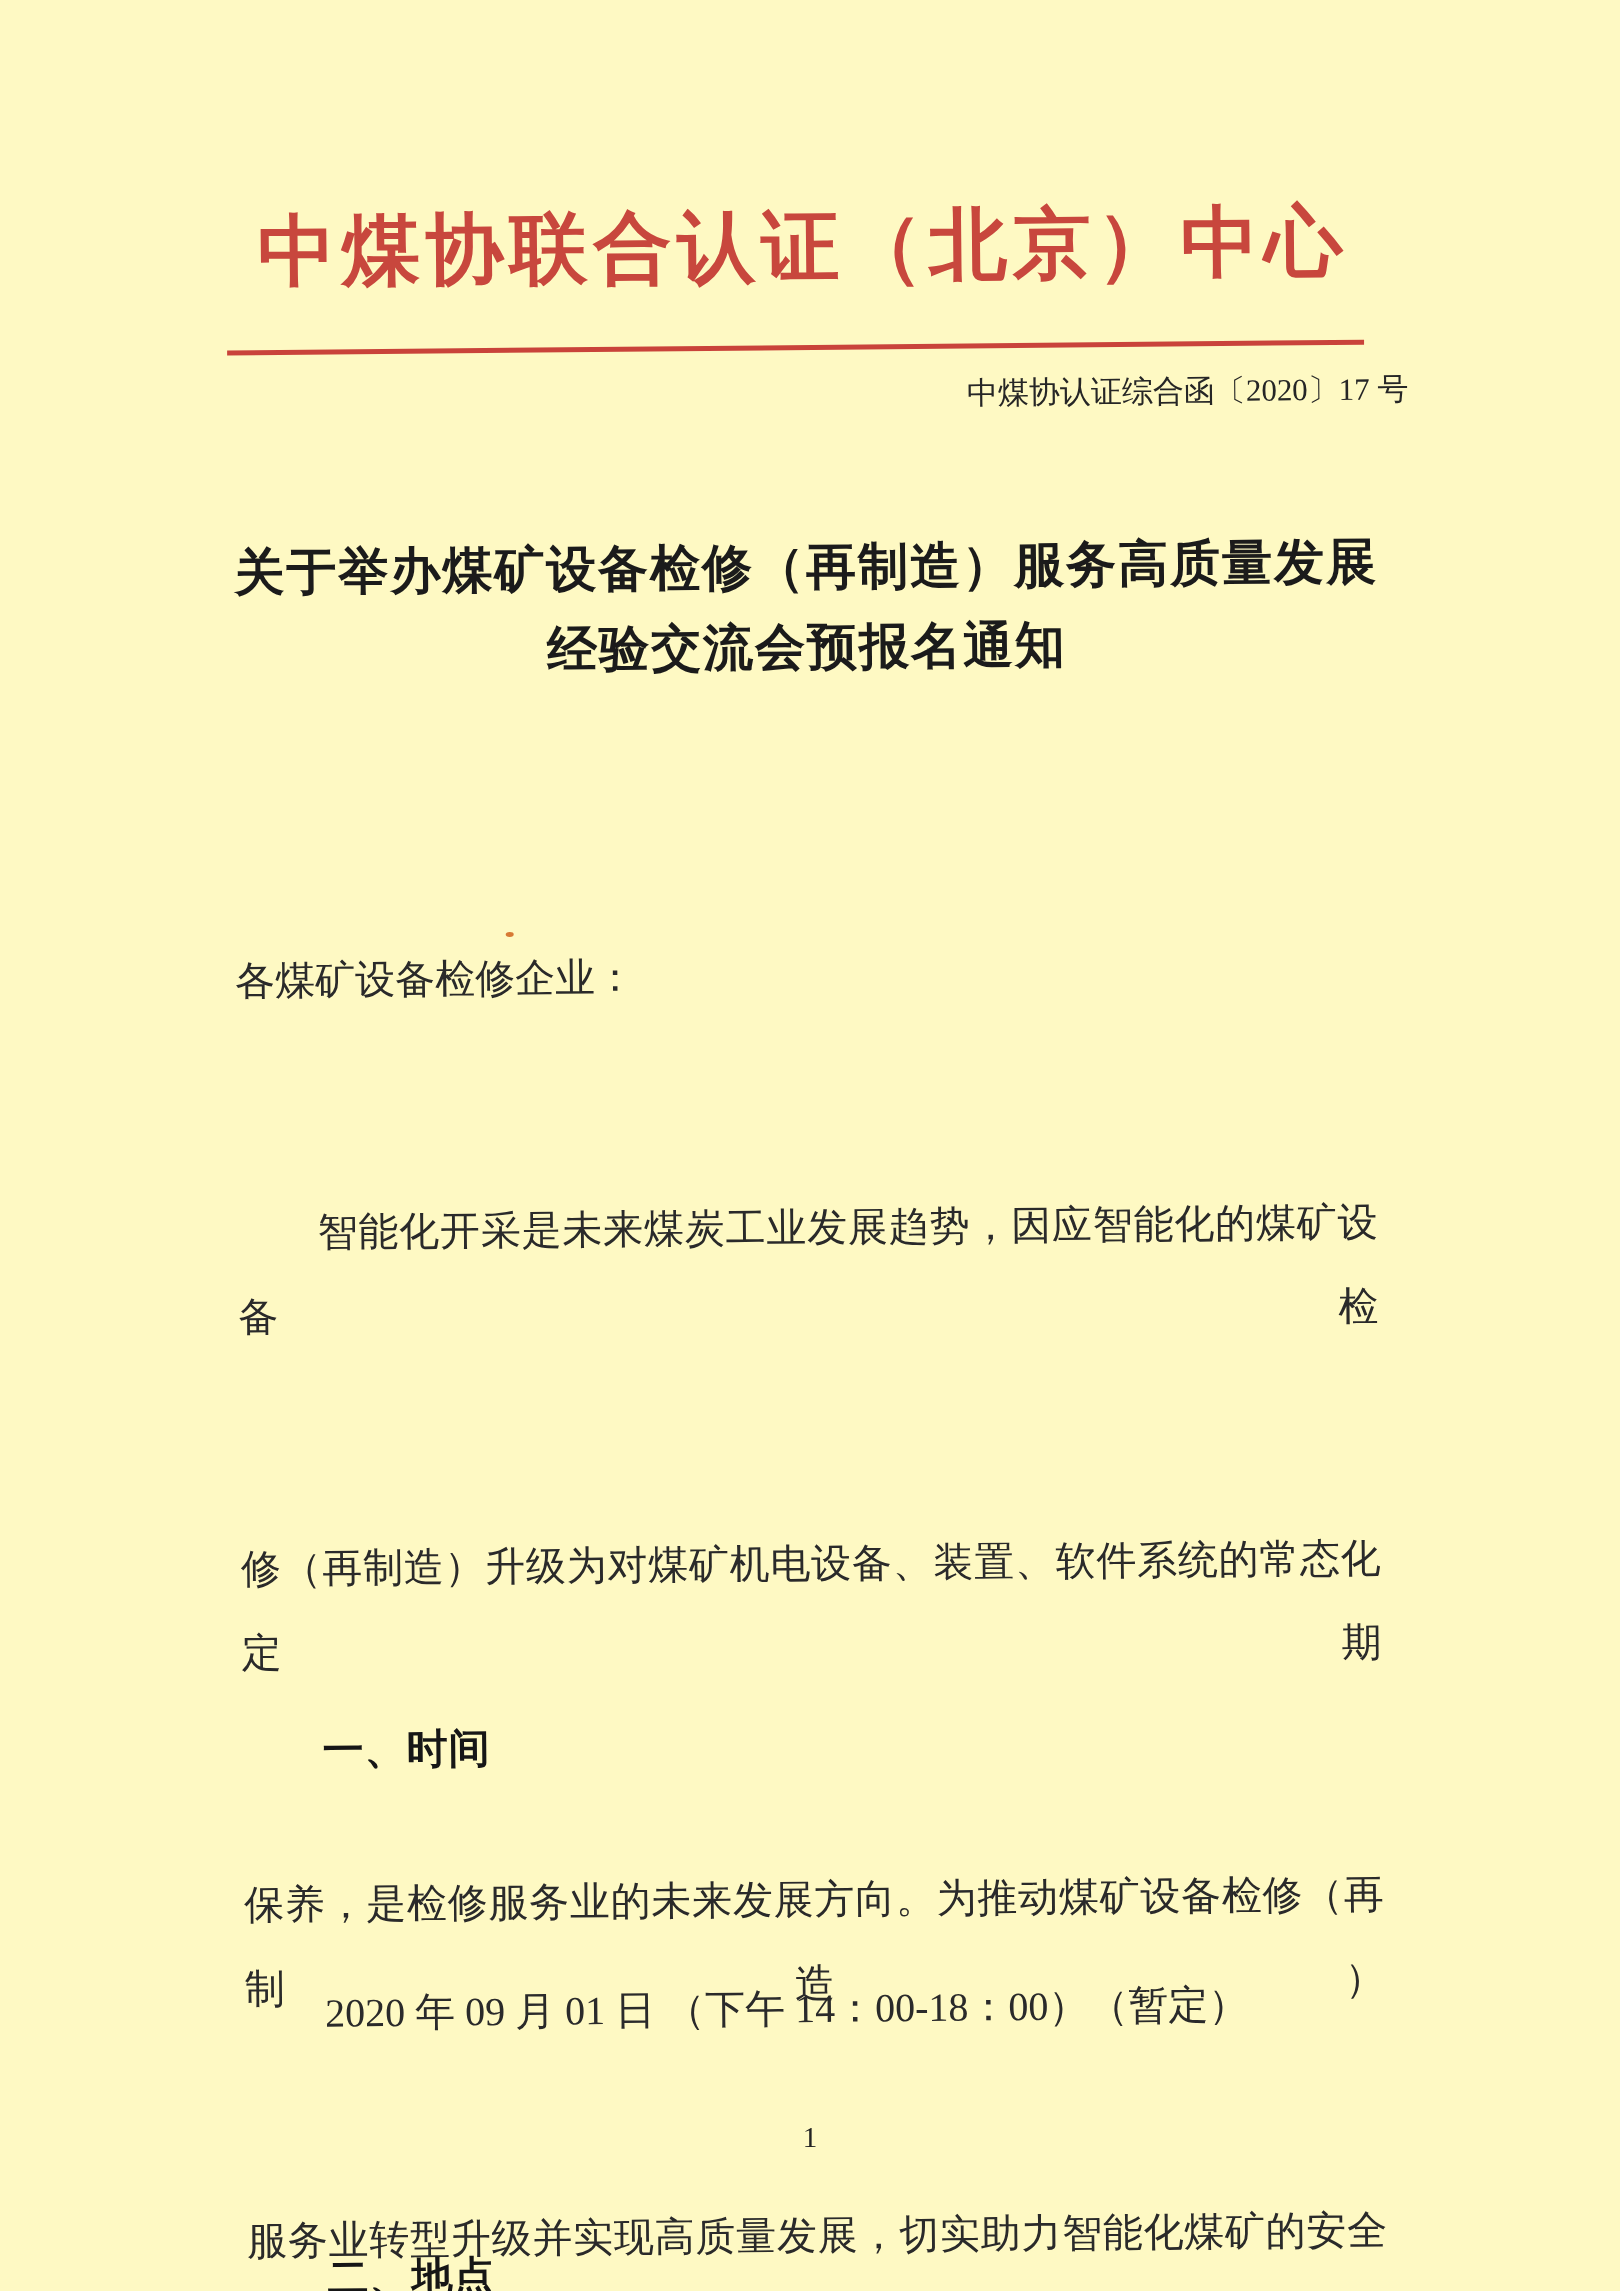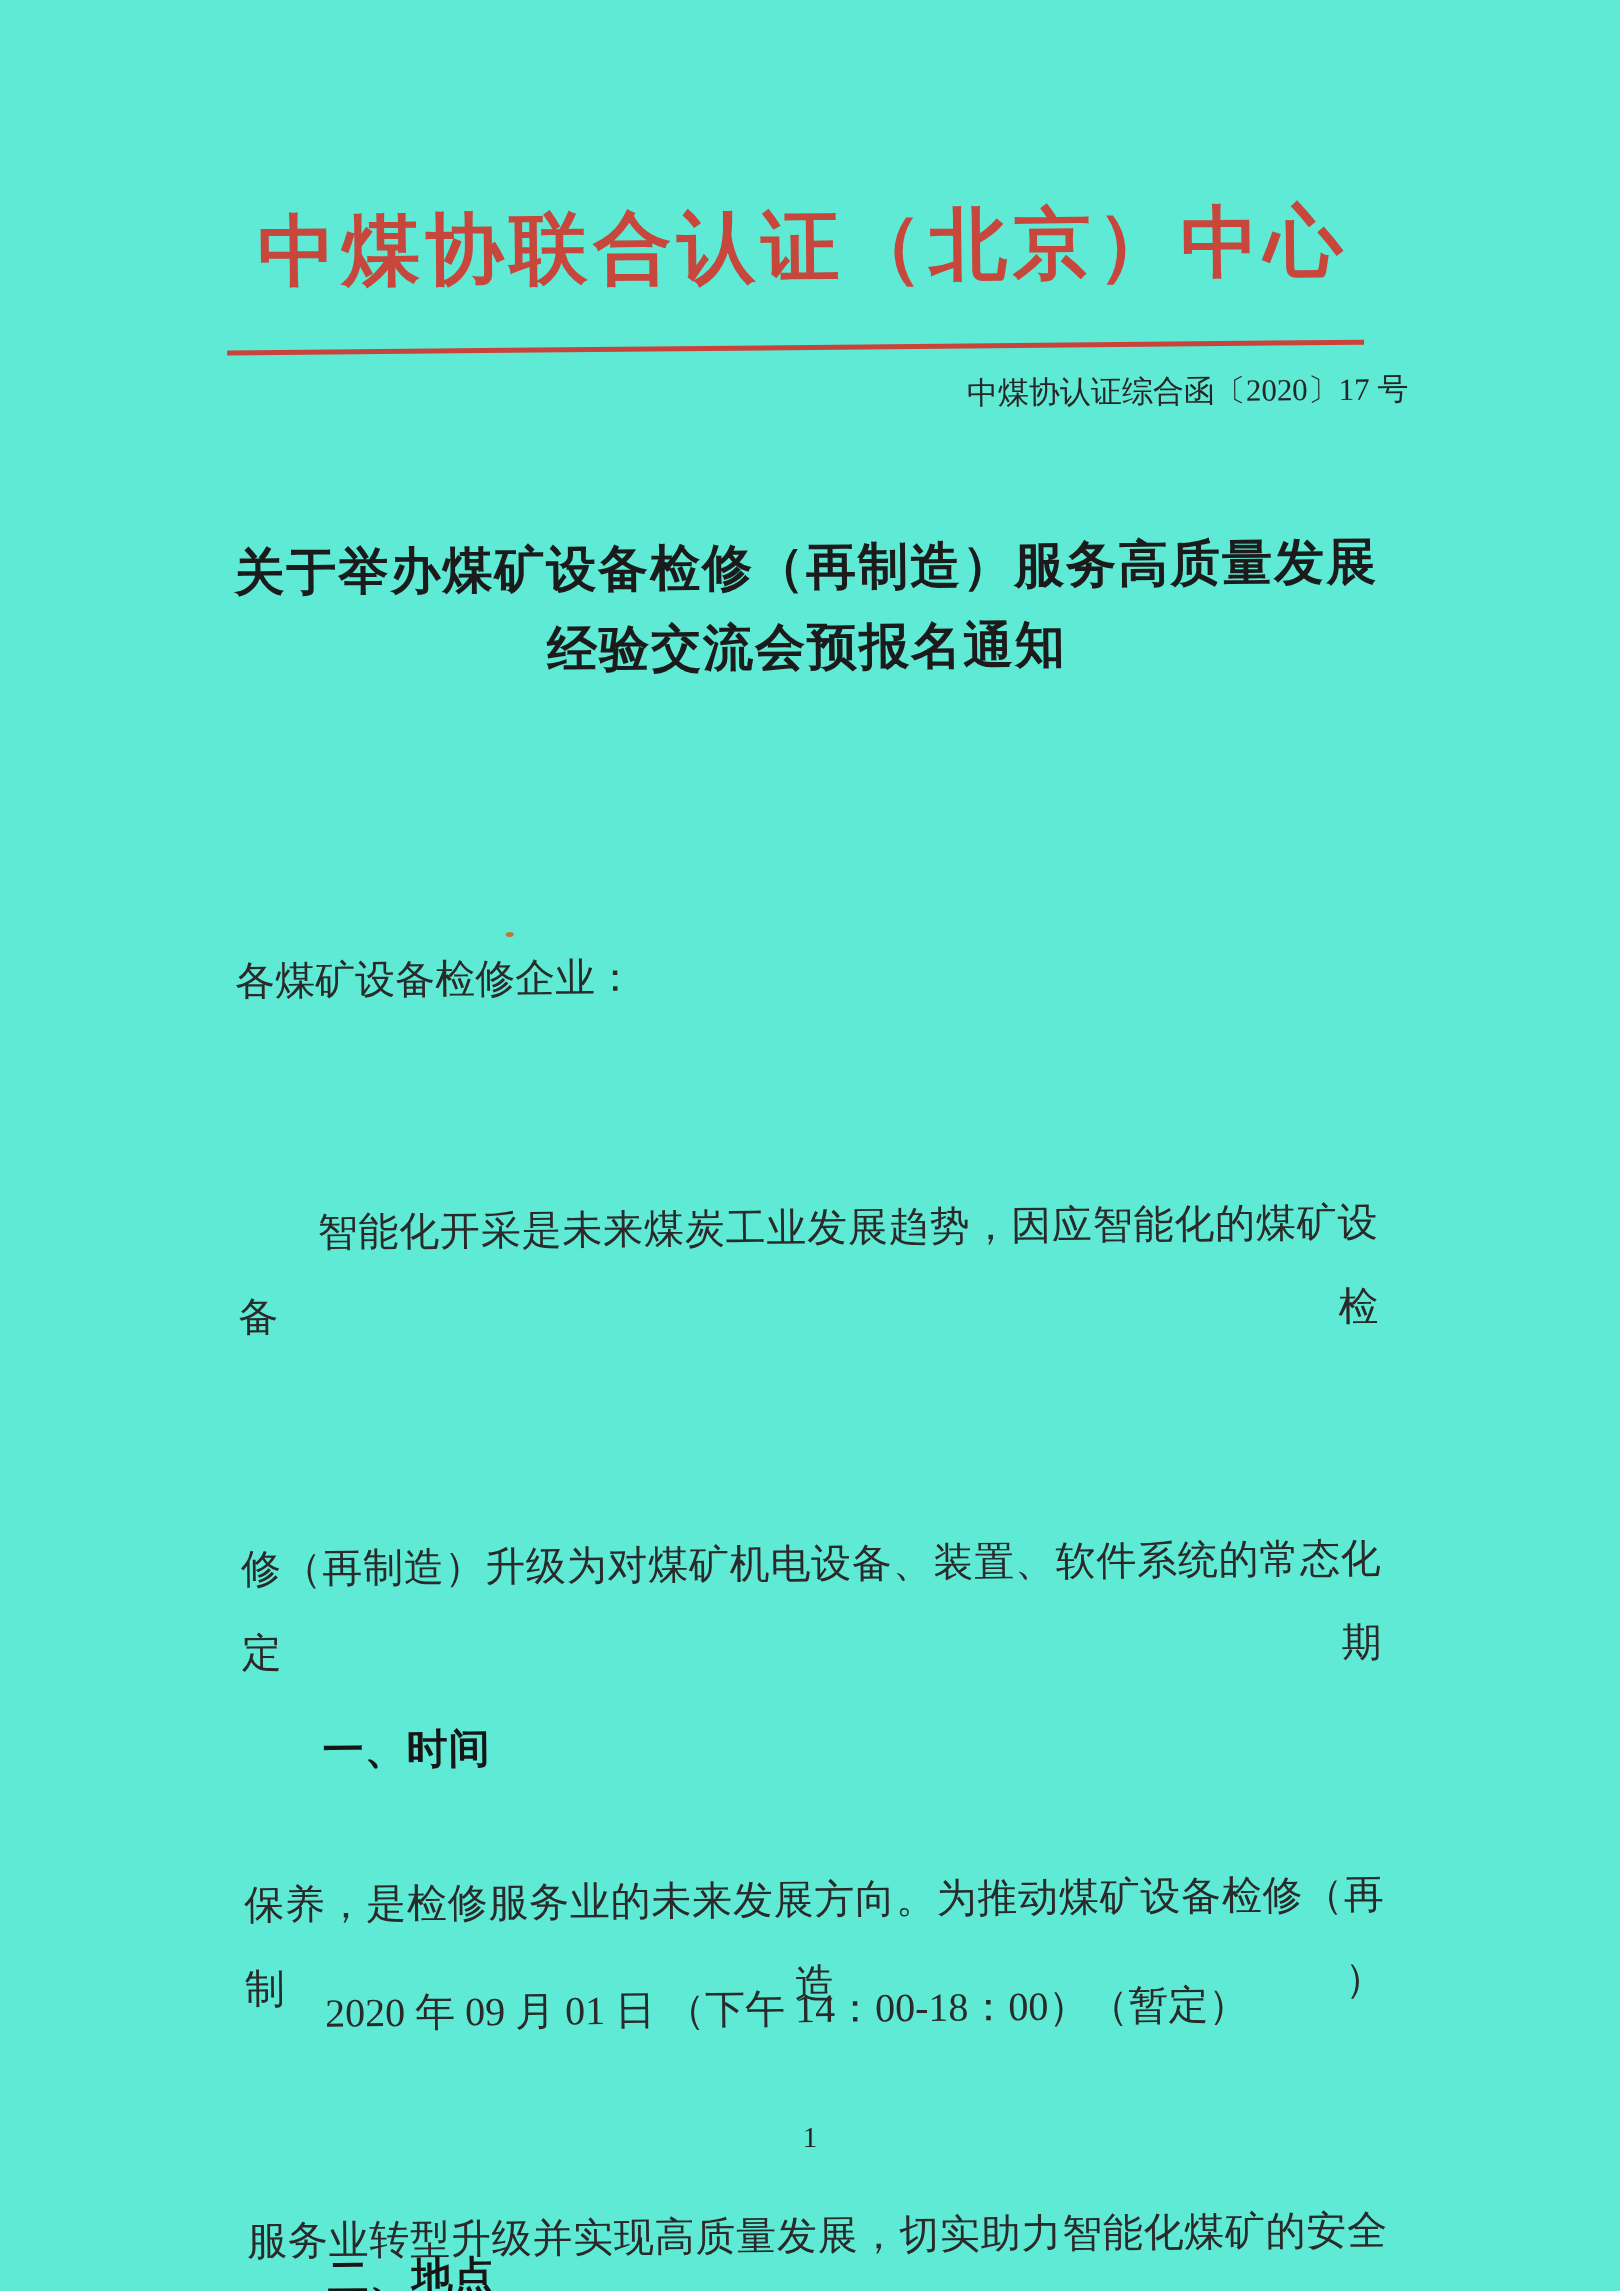--- a/index.html
+++ b/index.html
@@ -5,21 +5,21 @@
   html, body {
     margin: 0;
     padding: 0;
     background: #e8e8e8;
   }
   .page {
     position: relative;
     width: 1620px;
     height: 2292px;
     margin: 0 auto;
-    background: #5eead4;
+    background: #fef9c3;
     overflow: hidden;
     font-family: "Liberation Serif", "DejaVu Serif", serif;
     color: #2e2e2e;
   }
   
   .scan {
     position: absolute;
     inset: 0;
     transform: rotate(-0.55deg);
     transform-origin: 50% 42%;

